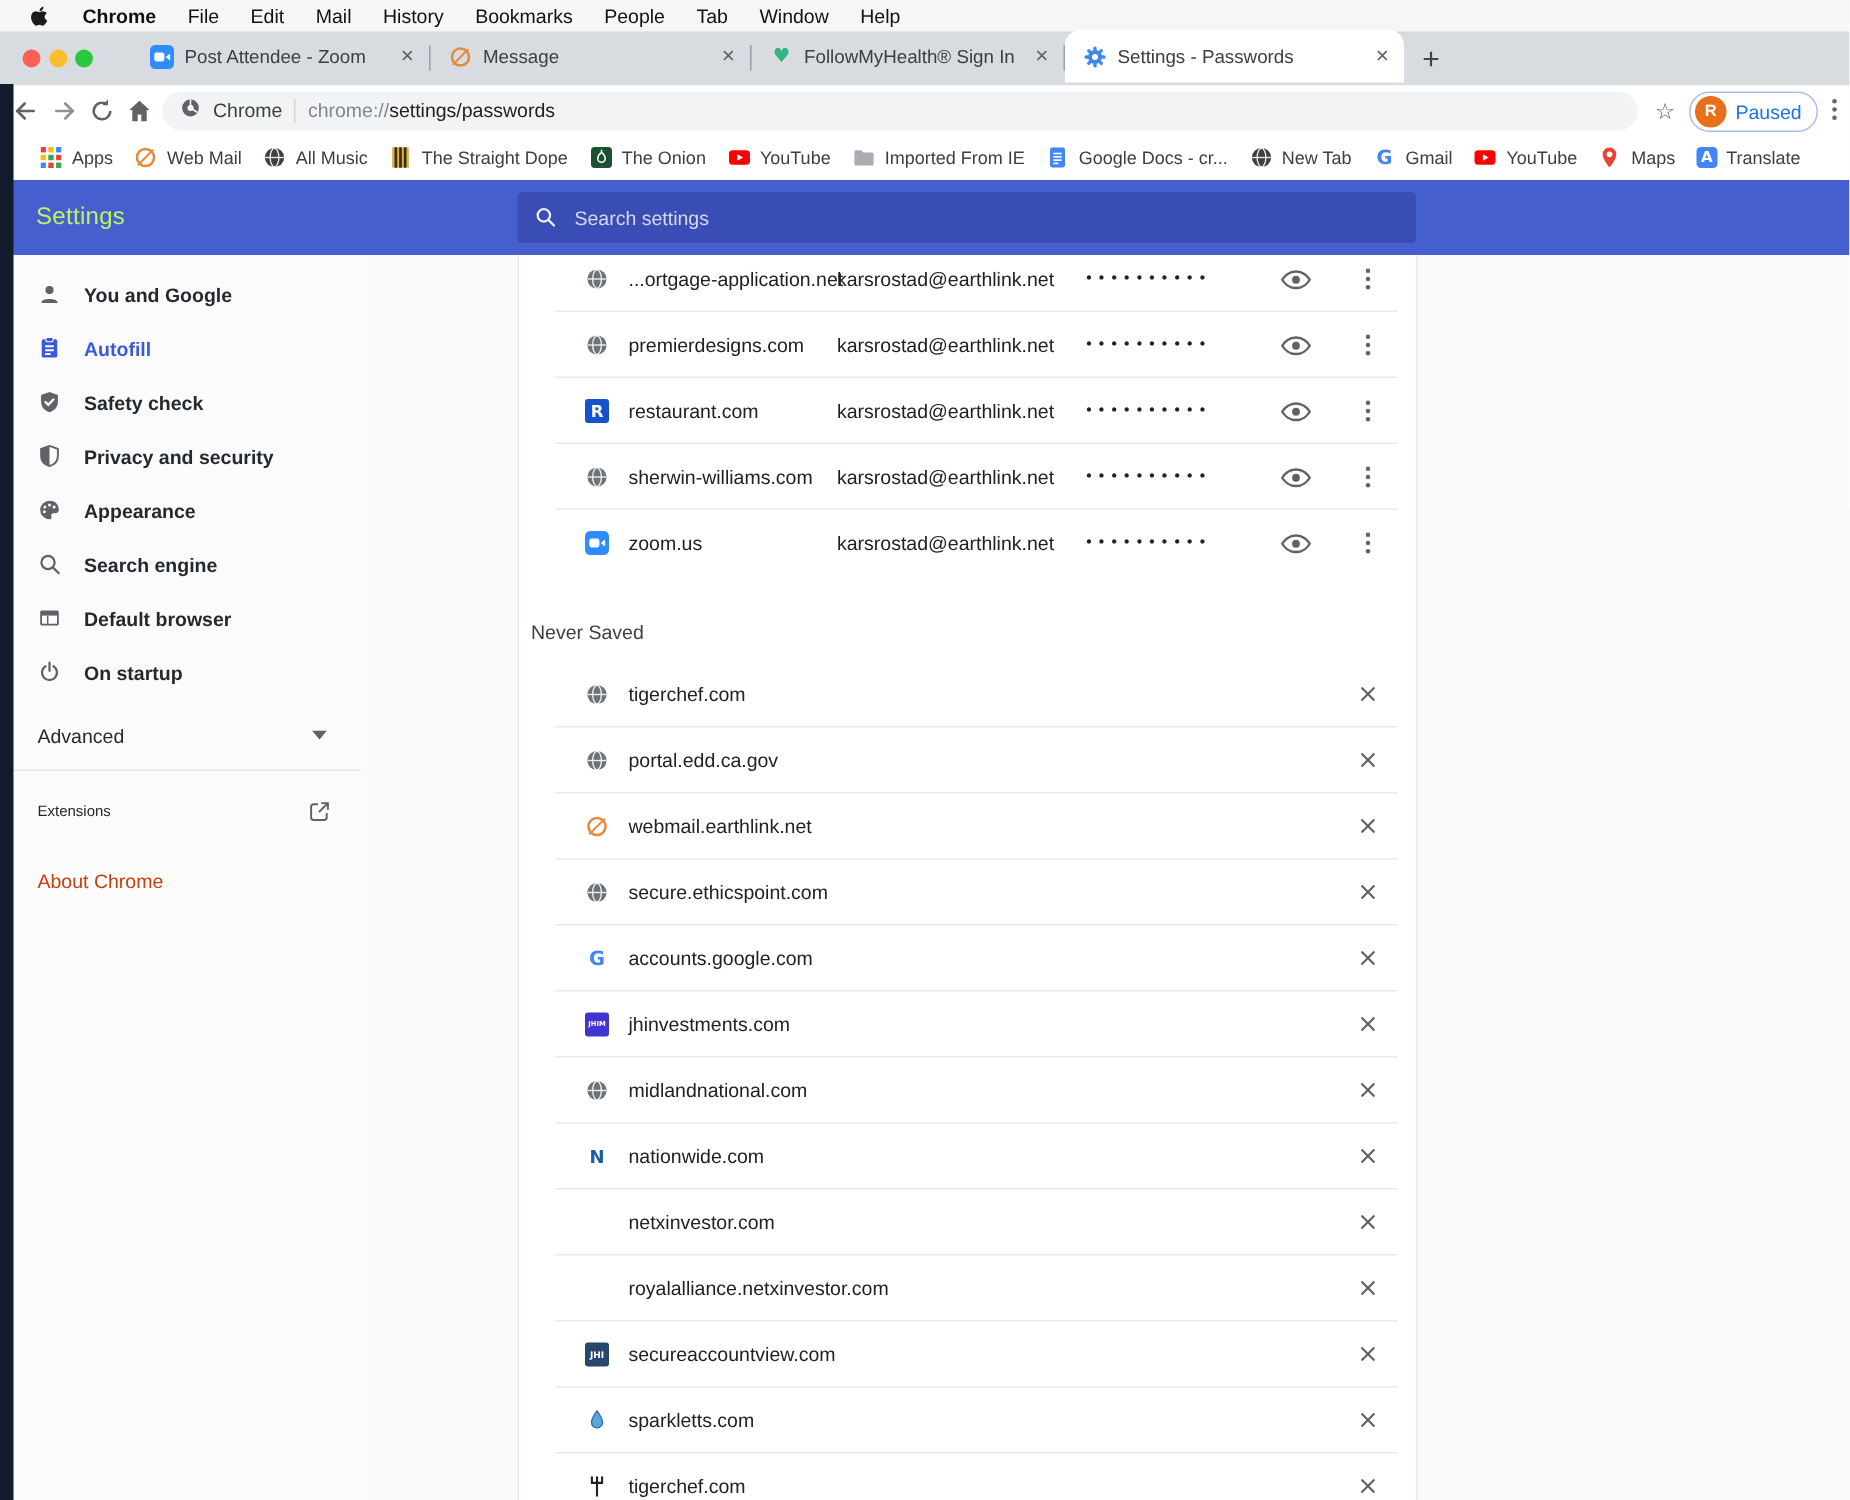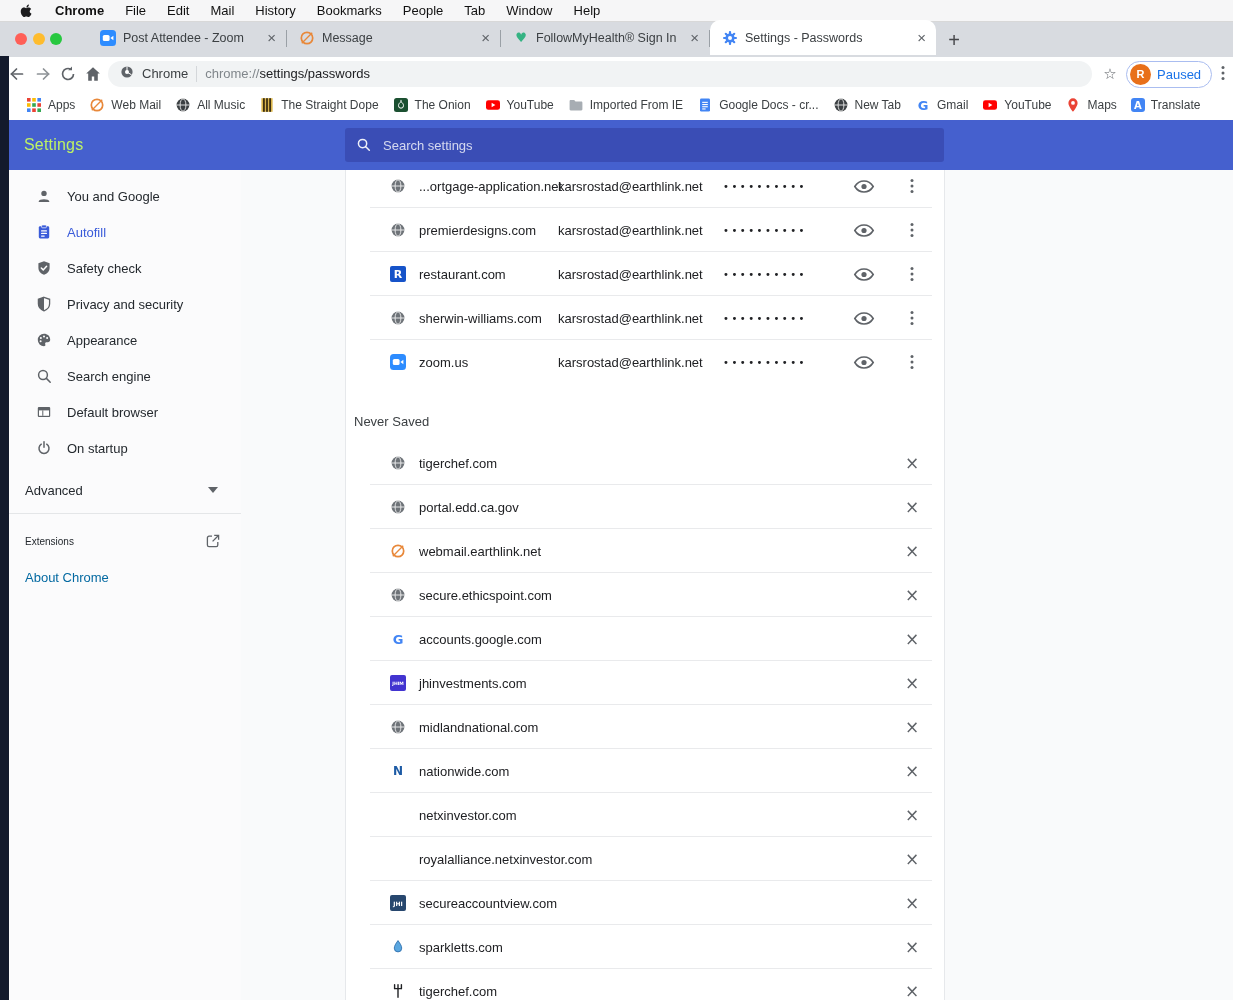--- a/index.html
+++ b/index.html
@@ -60,30 +60,30 @@
   .searchbox { position:absolute; left:345px; top:8px; width:599px; height:34px; background:#3a4db5;
     border-radius:3px; display:flex; align-items:center; }
   .searchbox .mag { position:absolute; left:11px; top:9px; }
   .searchbox input { width:100%; height:100%; background:transparent; border:none; outline:none;
     padding-left:38px; color:#fff; font-size:13px; font-family:"Liberation Sans",sans-serif; }
   .searchbox input::placeholder { color:rgba(255,255,255,.78); }
 
   
   .page { position:absolute; left:0; top:170px; width:1233px; height:830px; background:#f9fafb; }
   .sidebar { position:absolute; left:9px; top:0; width:232px; padding-top:8px; background:#fbfbfc; height:830px; }
-  .side-item { height:36px; display:flex; align-items:center; padding-left:27px; gap:15px;
-    font-size:13px; font-weight:400; color:#24292e; cursor:pointer; }
+  .side-item { height:36px; display:flex; align-items:center; padding-left:16px; gap:15px;
+    font-size:13px; font-weight:700; color:#24292e; cursor:pointer; }
   .side-item.selected { color:#3a5bd9; }
   .side-adv { height:36px; margin-top:6px; display:flex; align-items:center; justify-content:space-between;
     padding:0 20px 0 16px; font-size:13px; font-weight:500; color:#24292e; cursor:pointer; }
   .side-div { height:1px; background:#e4e6e8; margin-top:5px; }
   .side-ext { height:36px; margin-top:9px; display:flex; align-items:center; justify-content:space-between;
     padding:0 20px 0 16px; font-size:10px; font-weight:500; color:#24292e; cursor:pointer; }
-  .side-about { height:36px; display:flex; align-items:center; padding-left:16px;
-    font-size:13px; font-weight:500; color:#0369a1; cursor:pointer; }
+  .side-about { height:36px; display:flex; align-items:flex-end; padding-left:16px;
+    font-size:13px; font-weight:500; color:#c2410c; cursor:pointer; }
 
   
   .card { position:absolute; left:345px; top:0; width:600px; height:830px; background:#fff;
     border-left:1px solid #e6e8eb; border-right:1px solid #e6e8eb; overflow:hidden; }
   .saved-rows { margin-top:-6px; }
   .prow, .nrow { position:relative; height:44px; }
   .fav { position:absolute; left:44px; top:50%; transform:translateY(-50%); }
   .site { position:absolute; left:73px; top:50%; transform:translateY(-50%); font-size:13px; color:#202124; white-space:nowrap; }
   .user { position:absolute; left:212px; top:50%; transform:translateY(-50%); font-size:13px; color:#202124; white-space:nowrap; }
   .dots { position:absolute; left:377px; top:50%; transform:translateY(-50%); font-size:10px;

